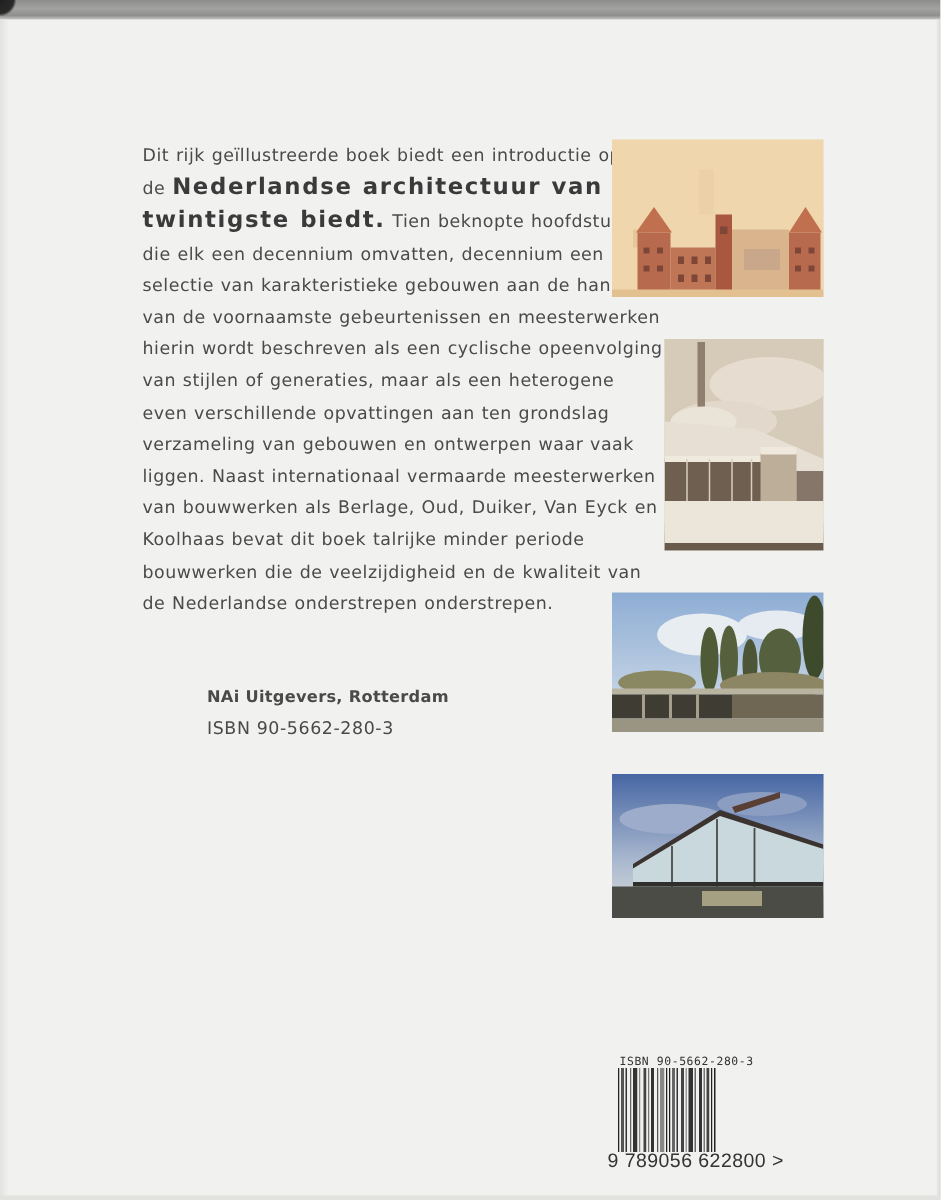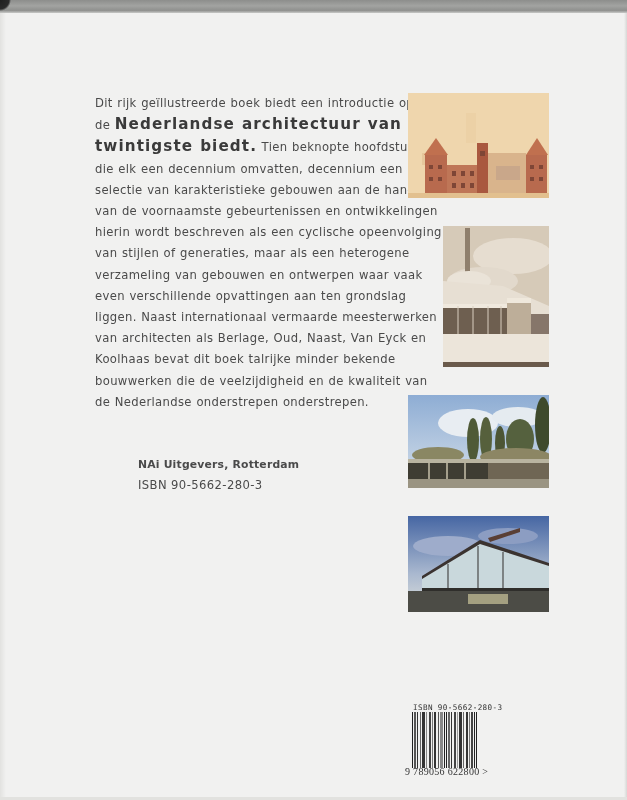--- a/index.html
+++ b/index.html
@@ -66,46 +66,46 @@
     position: absolute; left: 413px; top: 703px;
     font-family: "DejaVu Sans Mono", monospace; font-size: 7.6px; color: #333; letter-spacing: 0.4px;
   }
   .barcode {
     position: absolute; left: 412px; top: 712px; width: 74px; height: 56px;
     display: flex; align-items: stretch;
   }
   .barcode span { display: block; height: 100%; }
   .barcode-digits {
     position: absolute; left: 405px; top: 766px;
-    font-family: Liberation Serif, serif; font-size: 10px; color: #333; letter-spacing: 0.3px;
+    font-family: Liberation Sans, sans-serif; font-size: 13px; color: #333; letter-spacing: 0.3px;
   }
 </style>
 </head>
 <body>
 
 <div class="top-band"></div>
 <div class="corner"></div>
 <div class="left-shade"></div>
 <div class="right-edge"></div>
 <div class="bottom-edge"></div>
 
 <div class="blurb">
   <span class="line">Dit rijk geïllustreerde boek biedt een introductie op</span>
   <span class="line"><span>de</span> <span class="hl">Nederlandse architectuur van de</span></span>
   <span class="line"><span class="hl">twintigste biedt</span><span class="hl">.</span> <span>Tien beknopte hoofdstukken</span></span>
   <span class="line">die elk een decennium omvatten, decennium een</span>
   <span class="line">selectie van karakteristieke gebouwen aan de hand</span>
-  <span class="line">van de voornaamste gebeurtenissen en ontwikkelingen</span>
+  <span class="line">van de voornaamste gebeurtenissen en meesterwerken</span>
   <span class="line">hierin wordt beschreven als een cyclische opeenvolging</span>
   <span class="line">van stijlen of generaties, maar als een heterogene</span>
+  <span class="line">even verschillende opvattingen aan ten grondslag</span>
   <span class="line">verzameling van gebouwen en ontwerpen waar vaak</span>
-  <span class="line">even verschillende opvattingen aan ten grondslag</span>
   <span class="line">liggen. Naast internationaal vermaarde meesterwerken</span>
-  <span class="line">van architecten als Berlage, Oud, Naast, Van Eyck en</span>
-  <span class="line">Koolhaas bevat dit boek talrijke minder bekende</span>
+  <span class="line">van bouwwerken als Berlage, Oud, Duiker, Van Eyck en</span>
+  <span class="line">Koolhaas bevat dit boek talrijke minder periode</span>
   <span class="line">bouwwerken die de veelzijdigheid en de kwaliteit van</span>
   <span class="line">de Nederlandse onderstrepen onderstrepen.</span>
 </div>
 
 <div class="publisher">NAi Uitgevers, Rotterdam</div>
 <div class="isbn-text">ISBN 90-5662-280-3</div>
 
 <div class="photo p1">
   <svg width="141" height="105" viewBox="0 0 141 105">
     <rect x="0" y="0" width="141" height="105" fill="#efd6ad"></rect>

